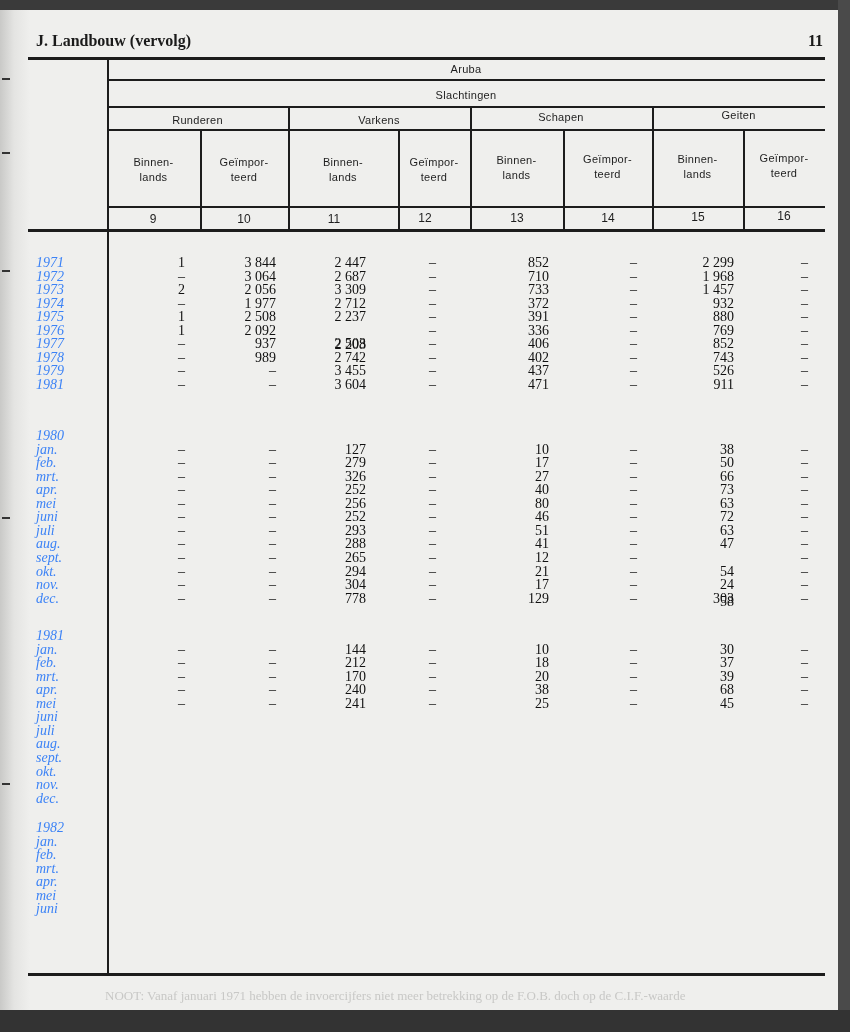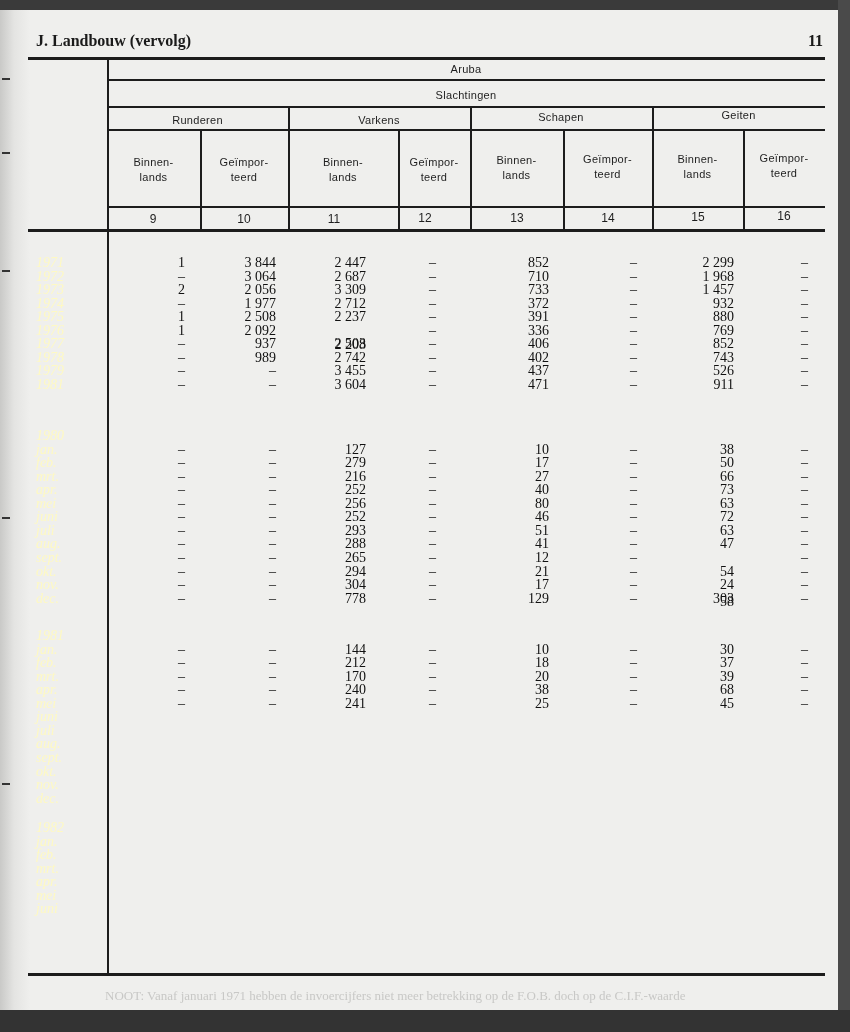--- a/index.html
+++ b/index.html
@@ -9,21 +9,21 @@
   .top-band { position:absolute; left:0; top:0; width:850px; height:10px; background:#3a3a3a; }
   .right-band { position:absolute; right:0; top:0; width:12px; height:1032px; background:#4a4a4a; }
   .bottom-band { position:absolute; left:0; bottom:0; width:850px; height:22px; background:#333; }
   .spine-mark { position:absolute; left:2px; width:8px; height:2px; background:#333; }
   .title { position:absolute; left:36px; top:32px; font-size:16px; font-weight:bold; color:#1a1a1a; }
   .pagenum { position:absolute; left:808px; top:32px; font-size:16px; font-weight:bold; color:#1a1a1a; }
   .hline { position:absolute; background:#1c1c1c; }
   .vline { position:absolute; background:#1c1c1c; width:1.5px; }
   .hdr { position:absolute; font-family:"Liberation Sans", sans-serif; font-size:11px; color:#1e1e1e; text-align:center; line-height:15px; letter-spacing:0.3px; }
   .colnum { position:absolute; font-family:"Liberation Sans", sans-serif; font-size:12px; color:#1e1e1e; text-align:center; width:40px; }
-  .rowlabel { position:absolute; left:36px; font-style:italic; font-size:14px; color:#fef9c3; line-height:13.5px; white-space:nowrap; }
+  .rowlabel { position:absolute; left:36px; font-style:italic; font-size:14px; color:#3b82f6; line-height:13.5px; white-space:nowrap; }
   .cell { position:absolute; font-size:14px; color:#111; text-align:right; width:60px; line-height:13.5px; white-space:nowrap; }
   .ghost { position:absolute; color:#c8c8c6; font-size:13px; white-space:nowrap; }
 </style>
 </head>
 <body>
 
 <div class="page"></div>
 <div class="top-band"></div>
 <div class="right-band"></div>
 <div class="bottom-band"></div>
@@ -210,21 +210,21 @@
     <div class="cell" style="top: 456.1px; left: 216px;">–</div>
     <div class="cell" style="top: 456.1px; left: 306px;">279</div>
     <div class="cell" style="top: 456.1px; left: 376px;">–</div>
     <div class="cell" style="top: 456.1px; left: 489px;">17</div>
     <div class="cell" style="top: 456.1px; left: 577px;">–</div>
     <div class="cell" style="top: 456.1px; left: 674px;">50</div>
     <div class="cell" style="top: 456.1px; left: 748px;">–</div>
     <div class="rowlabel" style="top: 469.65px;">mrt.</div>
     <div class="cell" style="top: 469.65px; left: 125px;">–</div>
     <div class="cell" style="top: 469.65px; left: 216px;">–</div>
-    <div class="cell" style="top: 469.65px; left: 306px;">216</div>
+    <div class="cell" style="top: 469.65px; left: 306px;">326</div>
     <div class="cell" style="top: 469.65px; left: 376px;">–</div>
     <div class="cell" style="top: 469.65px; left: 489px;">27</div>
     <div class="cell" style="top: 469.65px; left: 577px;">–</div>
     <div class="cell" style="top: 469.65px; left: 674px;">66</div>
     <div class="cell" style="top: 469.65px; left: 748px;">–</div>
     <div class="rowlabel" style="top: 483.2px;">apr.</div>
     <div class="cell" style="top: 483.2px; left: 125px;">–</div>
     <div class="cell" style="top: 483.2px; left: 216px;">–</div>
     <div class="cell" style="top: 483.2px; left: 306px;">252</div>
     <div class="cell" style="top: 483.2px; left: 376px;">–</div>

